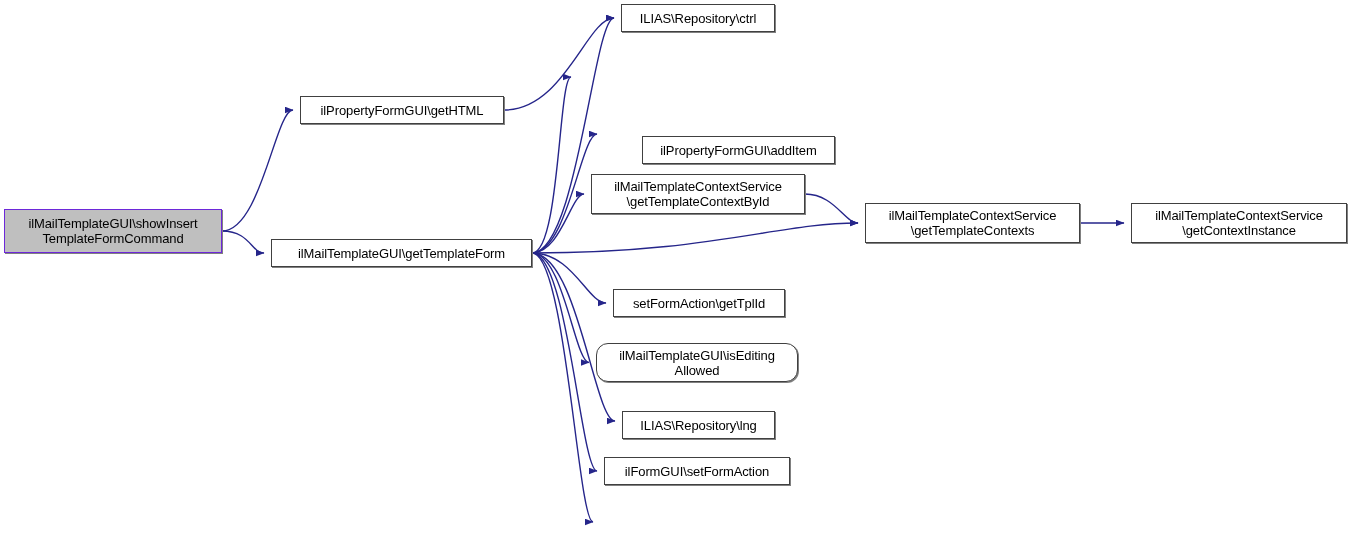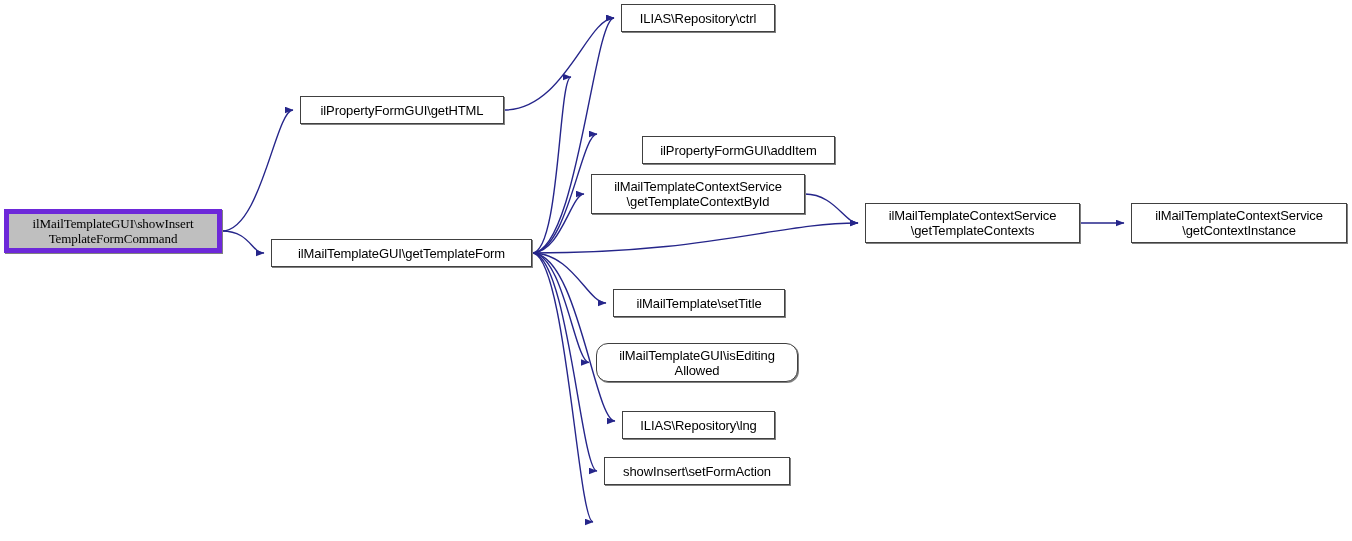--- a/index.html
+++ b/index.html
@@ -37,22 +37,21 @@
     text-align: center;
     color: #000000;
     font-size: 13px;
     line-height: 15px;
     letter-spacing: -0.1px;
     white-space: pre-line;
     padding: 0 0;
   }
   .node.root {
     background: #bfbfbf;
-    border: 5px solid #6d28d9;
-    font-family: Liberation Serif, serif;
+    border: 1px solid #6d28d9;
   }
 </style>
 </head>
 <body>
 
 <div id="callgraph">
 
   <svg id="edge-layer" viewBox="0 0 1352 541" width="1352" height="541" xmlns="http://www.w3.org/2000/svg">
     <defs>
       <marker id="arrowhead" markerWidth="9" markerHeight="7" refX="8.5" refY="3.5" orient="auto" markerUnits="userSpaceOnUse">
@@ -83,18 +82,18 @@
     <div class="node" style="left: 271px; top: 239px; width: 261px; height: 28px;">ilMailTemplateGUI\getTemplateForm</div>
     <div class="node" style="left: 300px; top: 96px; width: 204px; height: 28px;">ilPropertyFormGUI\getHTML</div>
     <div class="node" style="left: 621px; top: 4px; width: 154px; height: 28px;">ILIAS\Repository\ctrl</div>
     <div class="node" style="left: 604px; top: 136px; width: 193px; height: 28px; margin-left: 38px;">ilPropertyFormGUI\addItem</div>
     <div class="node" style="left: 591px; top: 174px; width: 214px; height: 40px;">ilMailTemplateContextService
 \getTemplateContextById</div>
     <div class="node" style="left: 865px; top: 203px; width: 215px; height: 40px;">ilMailTemplateContextService
 \getTemplateContexts</div>
     <div class="node" style="left: 1131px; top: 203px; width: 216px; height: 40px;">ilMailTemplateContextService
 \getContextInstance</div>
-    <div class="node" style="left: 613px; top: 289px; width: 172px; height: 28px;">ilMailTemplate\setTitle</div>
+    <div class="node" style="left: 613px; top: 289px; width: 172px; height: 28px;">setFormAction\getTplId</div>
     <div class="node" style="left: 596px; top: 343px; width: 202px; height: 39px; border-radius: 12px;">ilMailTemplateGUI\isEditing
 Allowed</div>
     <div class="node" style="left: 622px; top: 411px; width: 153px; height: 28px;">ILIAS\Repository\lng</div>
-    <div class="node" style="left: 604px; top: 457px; width: 186px; height: 28px;">showInsert\setFormAction</div>
+    <div class="node" style="left: 604px; top: 457px; width: 186px; height: 28px;">ilFormGUI\setFormAction</div>
   </div>
 
 </body></html>

